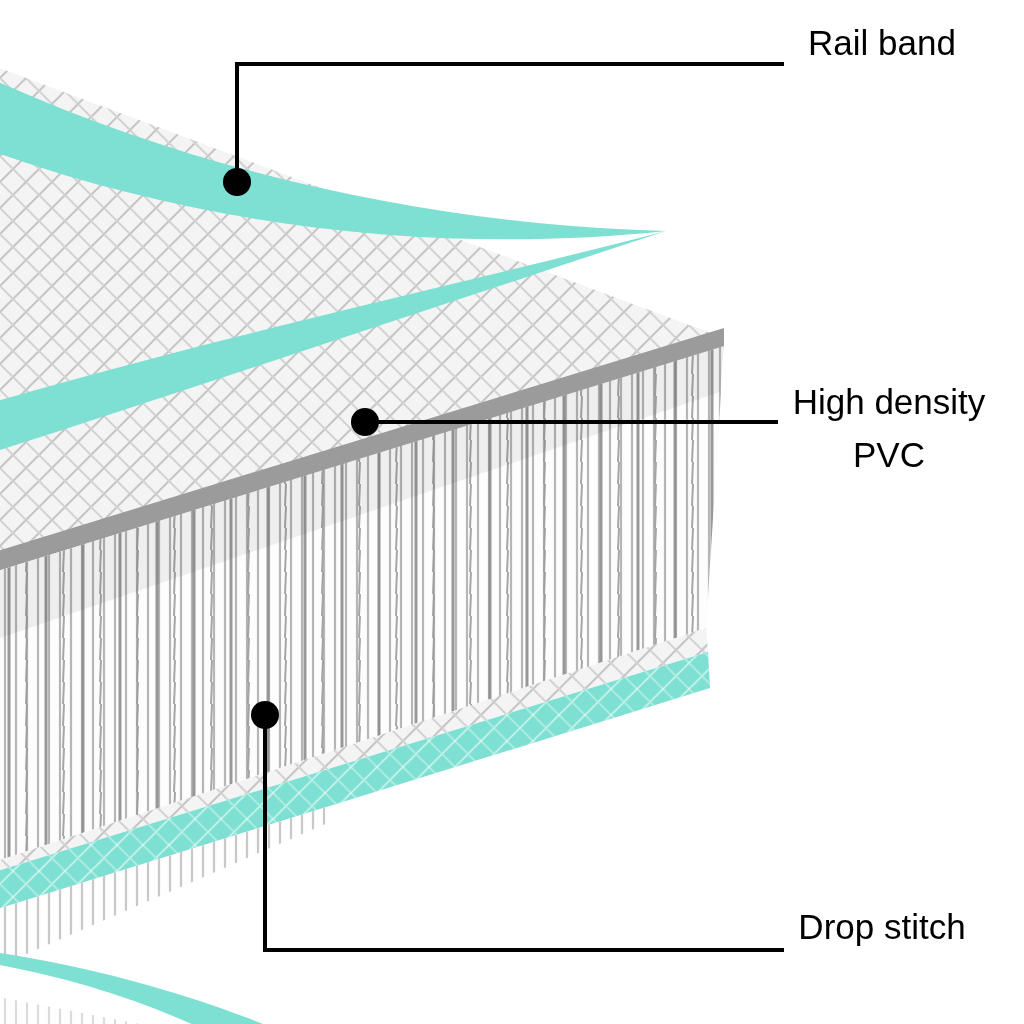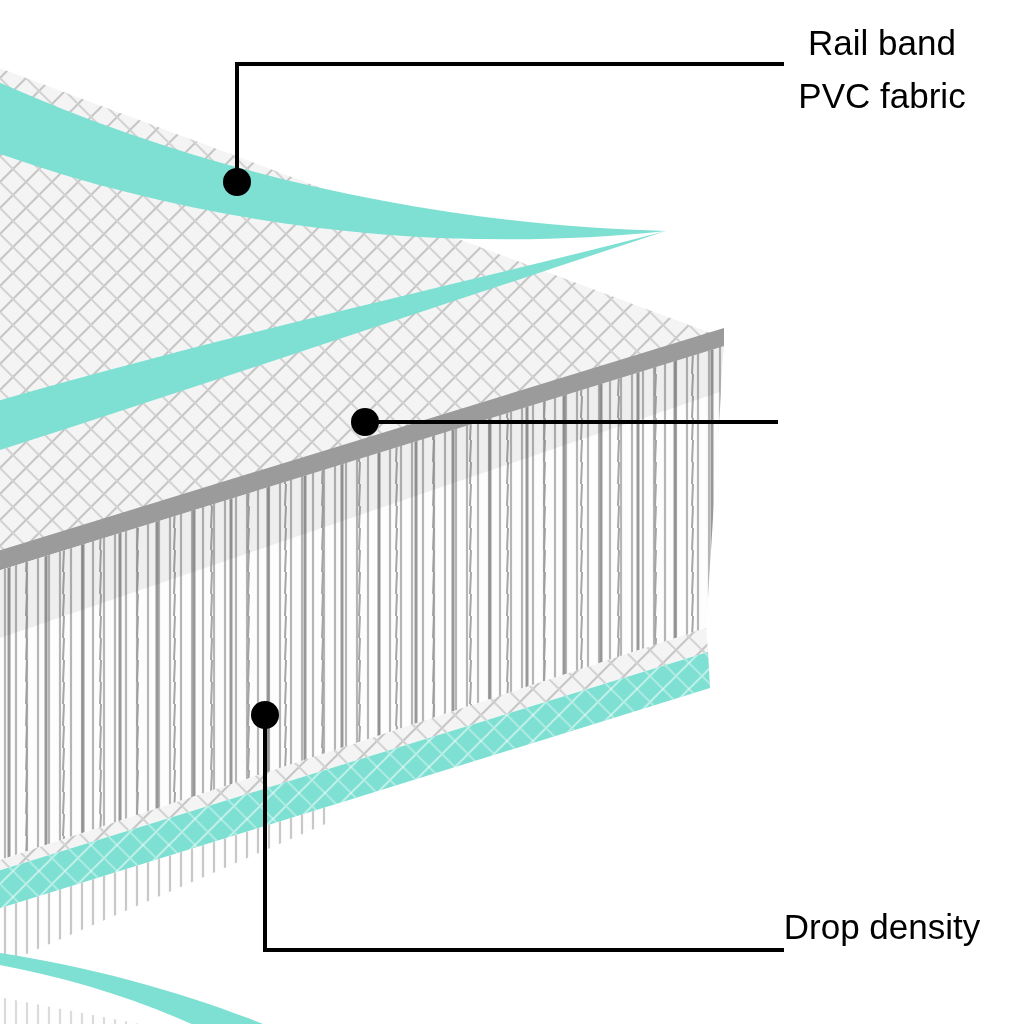--- a/index.html
+++ b/index.html
@@ -88,21 +88,24 @@
     <line x1="365" y1="422" x2="778" y2="422" stroke-width="4" stroke="#000000"></line>
     <polyline points="265,715 265,950 784,950" fill="none" stroke-width="4" stroke="#000000"></polyline>
 
     <circle cx="237" cy="182" r="14" fill="#000000"></circle>
     <circle cx="365" cy="422" r="14" fill="#000000"></circle>
     <circle cx="265" cy="715" r="14" fill="#000000"></circle>
   </svg>
 
   <div class="callout-label" style="left:780px; top:16px; width:204px;">
     <div>Rail band</div>
-    <div>PVC fabric</div>
   </div>
 
+  <div class="callout-label" style="left:784px; top:375px; width:210px;">
+    <div>High density</div>
+    <div>PVC</div>
+  </div>
 
   <div class="callout-label" style="left:780px; top:900px; width:204px;">
-    <div>Drop density</div>
+    <div>Drop stitch</div>
   </div>
 
 </div>
 
 </body></html>

